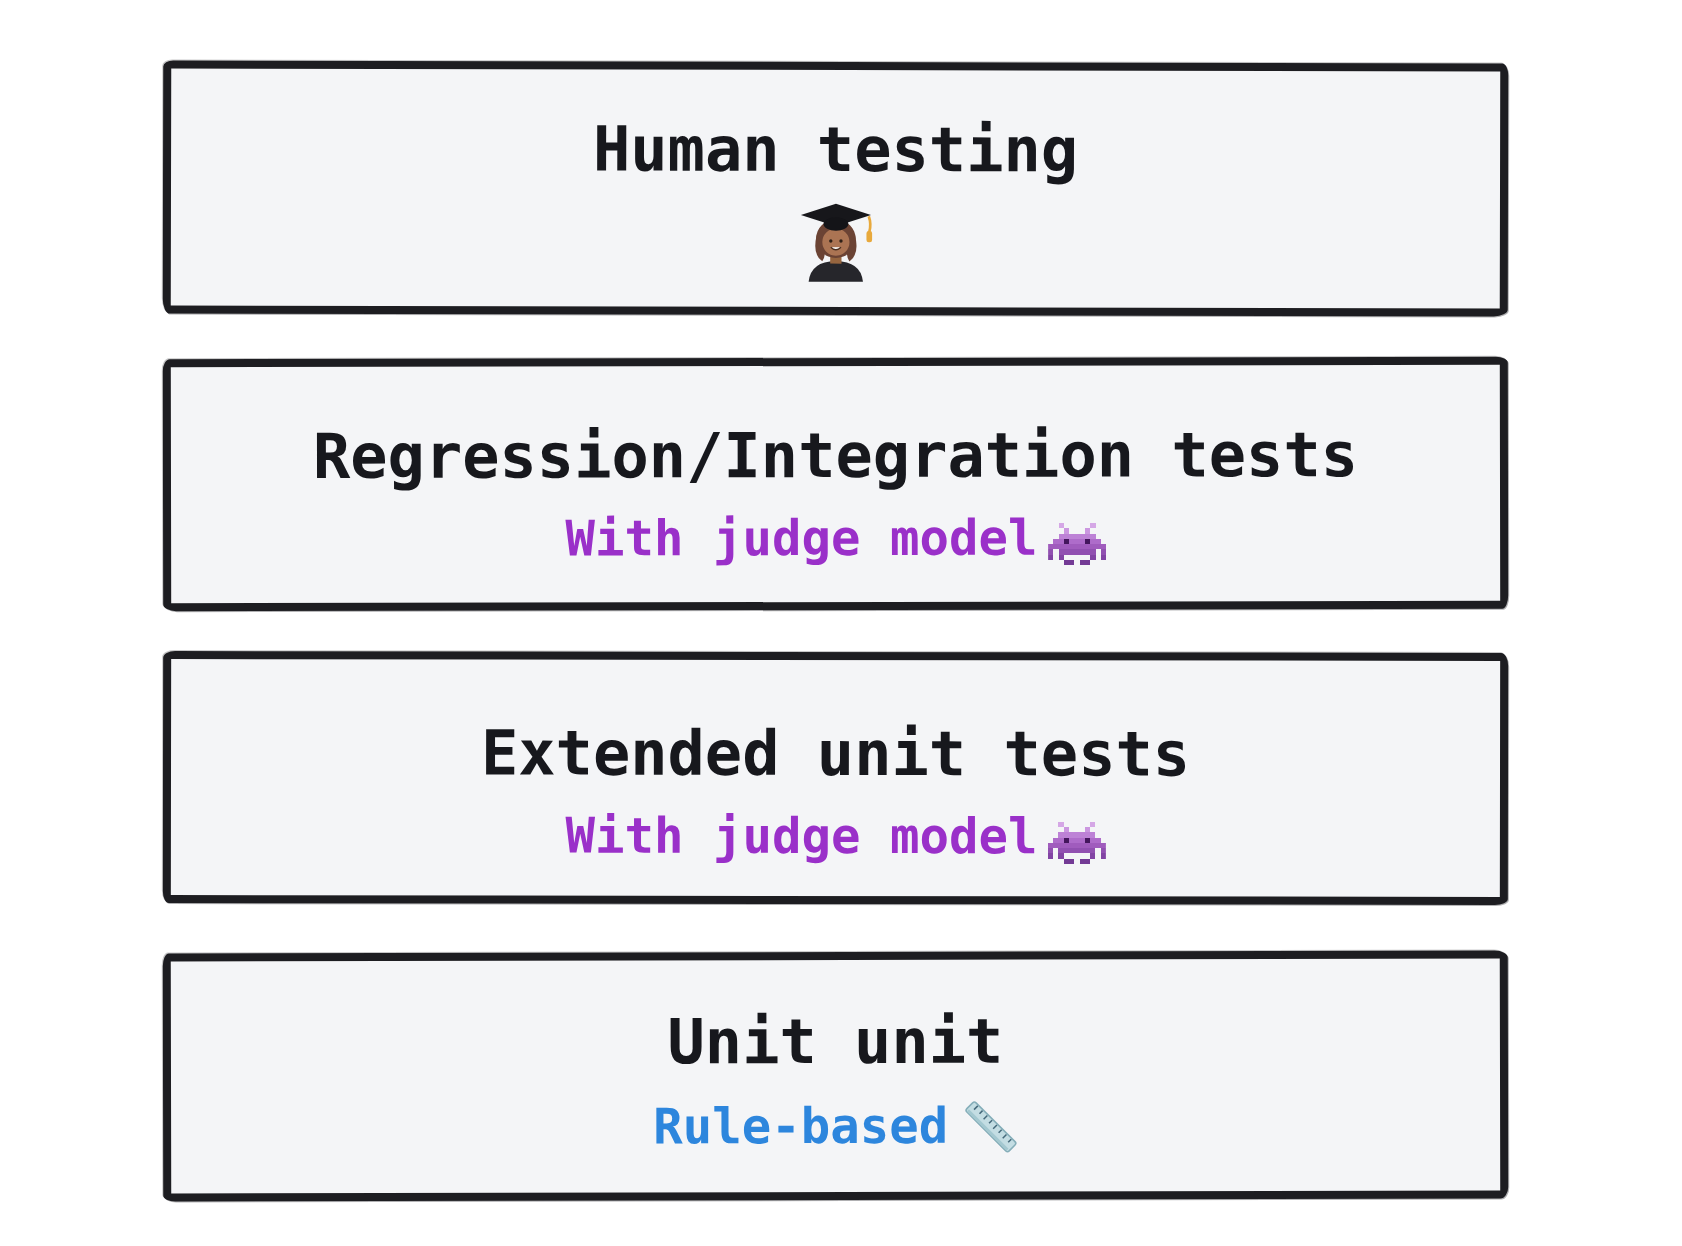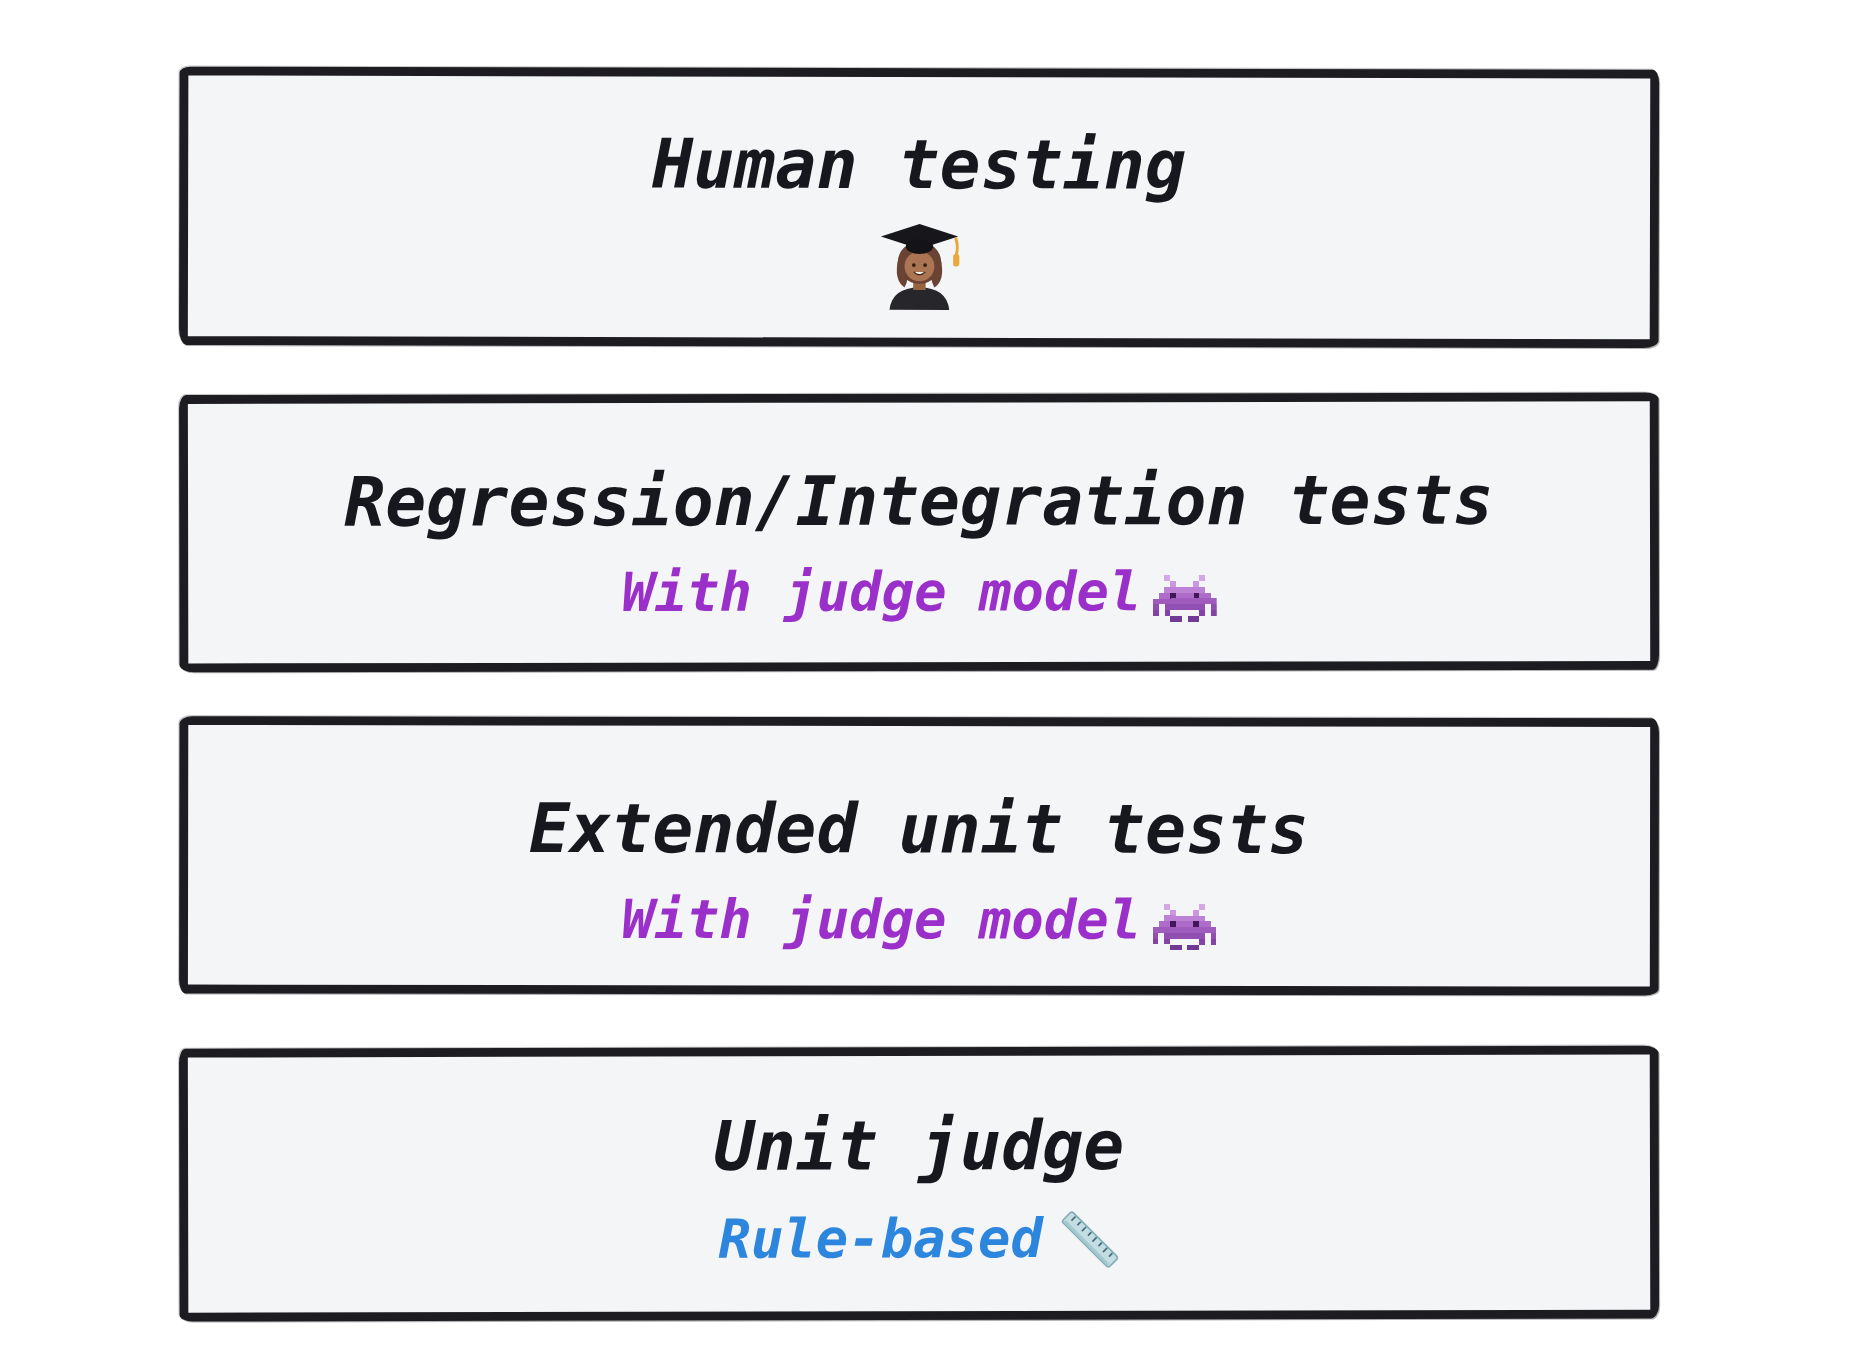--- a/index.html
+++ b/index.html
@@ -9,21 +9,20 @@
     width: 1682px;
     height: 1246px;
     overflow: hidden;
     font-family: "DejaVu Sans Mono", "Liberation Mono", monospace;
   }
   .canvas {
     position: relative;
     width: 1624px;
     height: 1246px;
     background: #ffffff;
-    font-style: italic;
   }
   .box {
     position: absolute;
     left: 163px;
     width: 1345px;
     height: 252px;
     background: #f4f5f7;
     border: 8px solid #1d1d21;
     box-sizing: border-box;
     display: flex;
@@ -204,21 +203,21 @@
           </g>
         <g fill="#733a95">
             <rect x="3" y="7" width="2" height="1"></rect>
             <rect x="6" y="7" width="2" height="1"></rect>
           </g>
       </svg>
     </div>
   </section>
 
   <section class="box box-4">
-    <div class="box-title">Unit judge</div>
+    <div class="box-title">Unit unit</div>
     <div class="box-subtitle" style="color: rgb(45, 134, 221);">
       <span>Rule-based</span>
       <svg class="ruler-svg" viewBox="0 0 56 56" xmlns="http://www.w3.org/2000/svg">
         <g transform="rotate(45 28 28)">
           <rect x="-3" y="21.5" width="62" height="13.5" rx="2.5" fill="#c3dde3" stroke="#85aeb9" stroke-width="1.6"></rect>
           <rect x="-1" y="31.5" width="58" height="3" fill="#a3c8d0"></rect>
           <g stroke="#45697a" stroke-width="1.6">
             <line x1="3" y1="22.5" x2="3" y2="28"></line>
             <line x1="10" y1="22.5" x2="10" y2="27"></line>
             <line x1="17" y1="22.5" x2="17" y2="28"></line>

